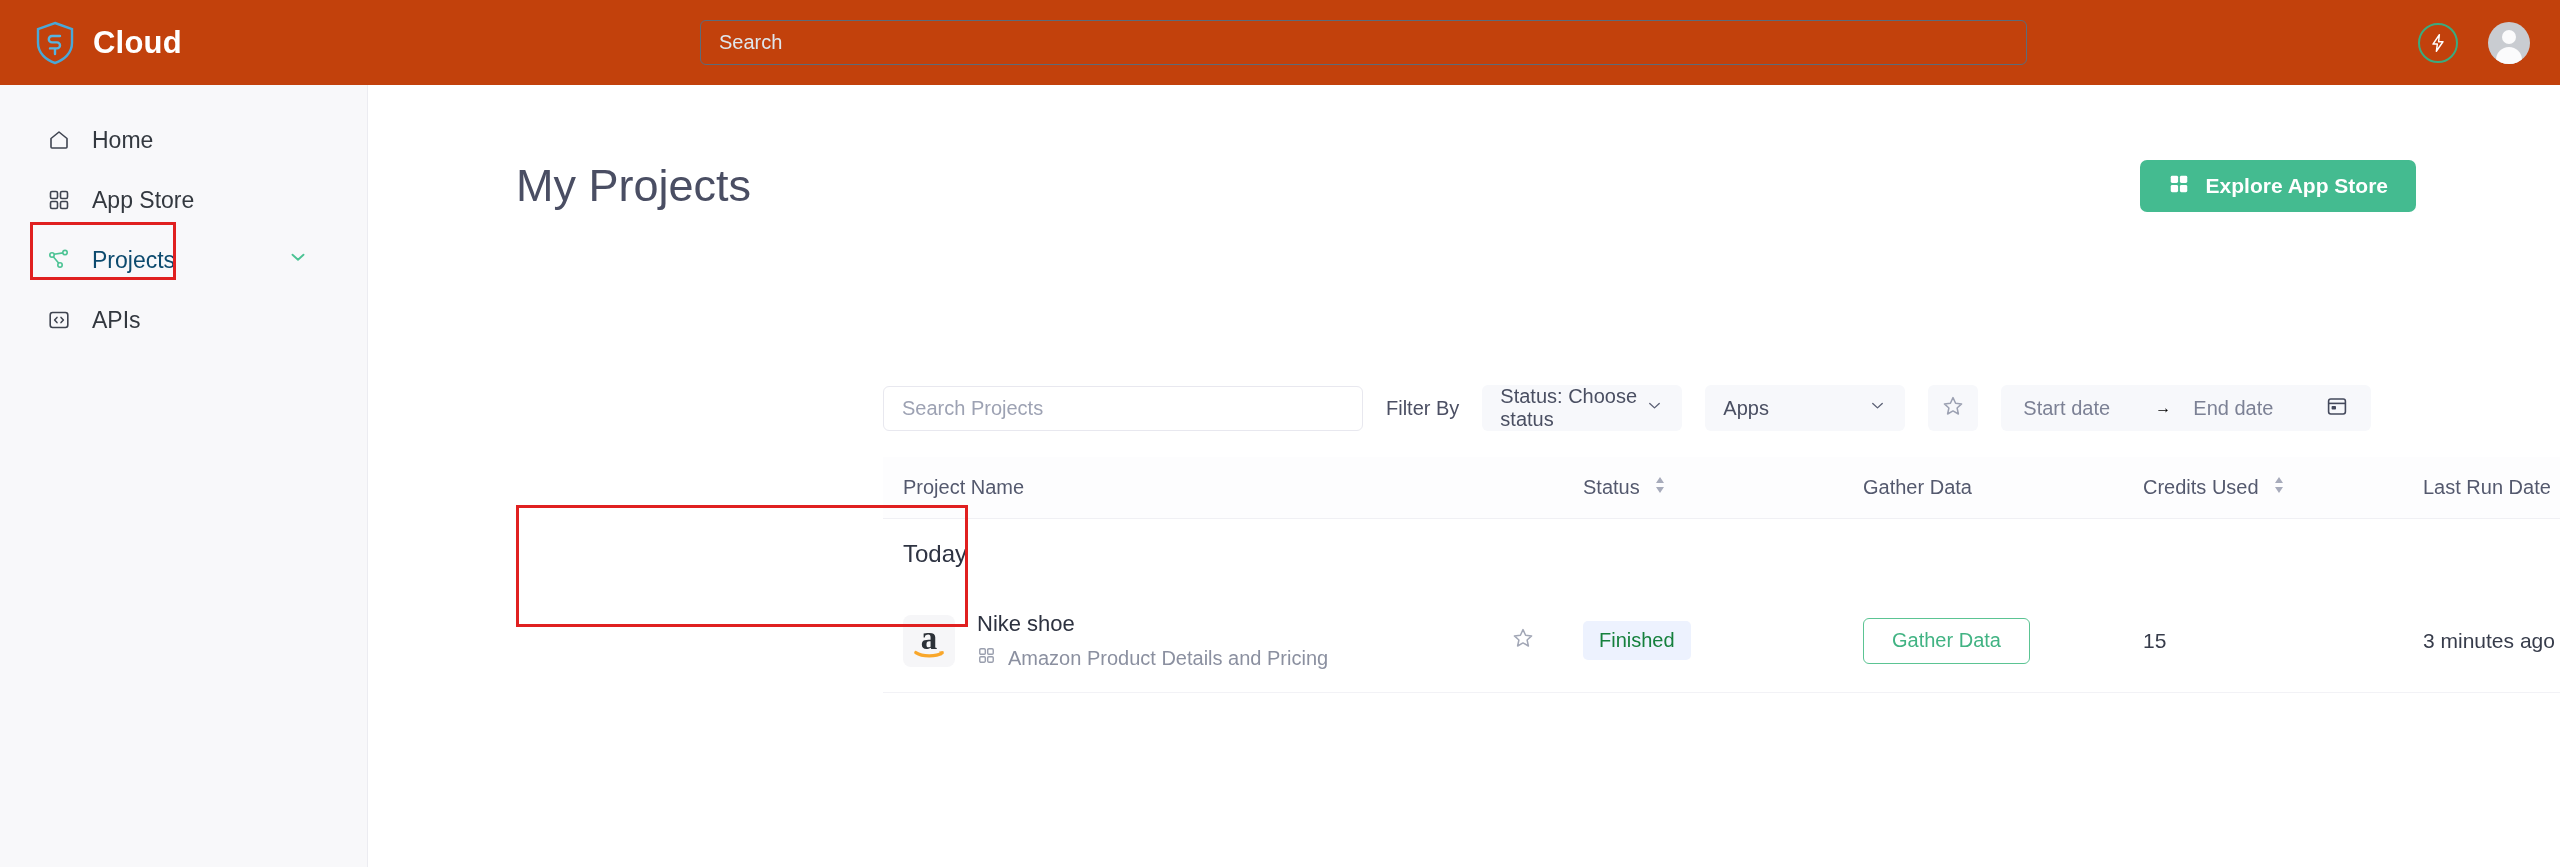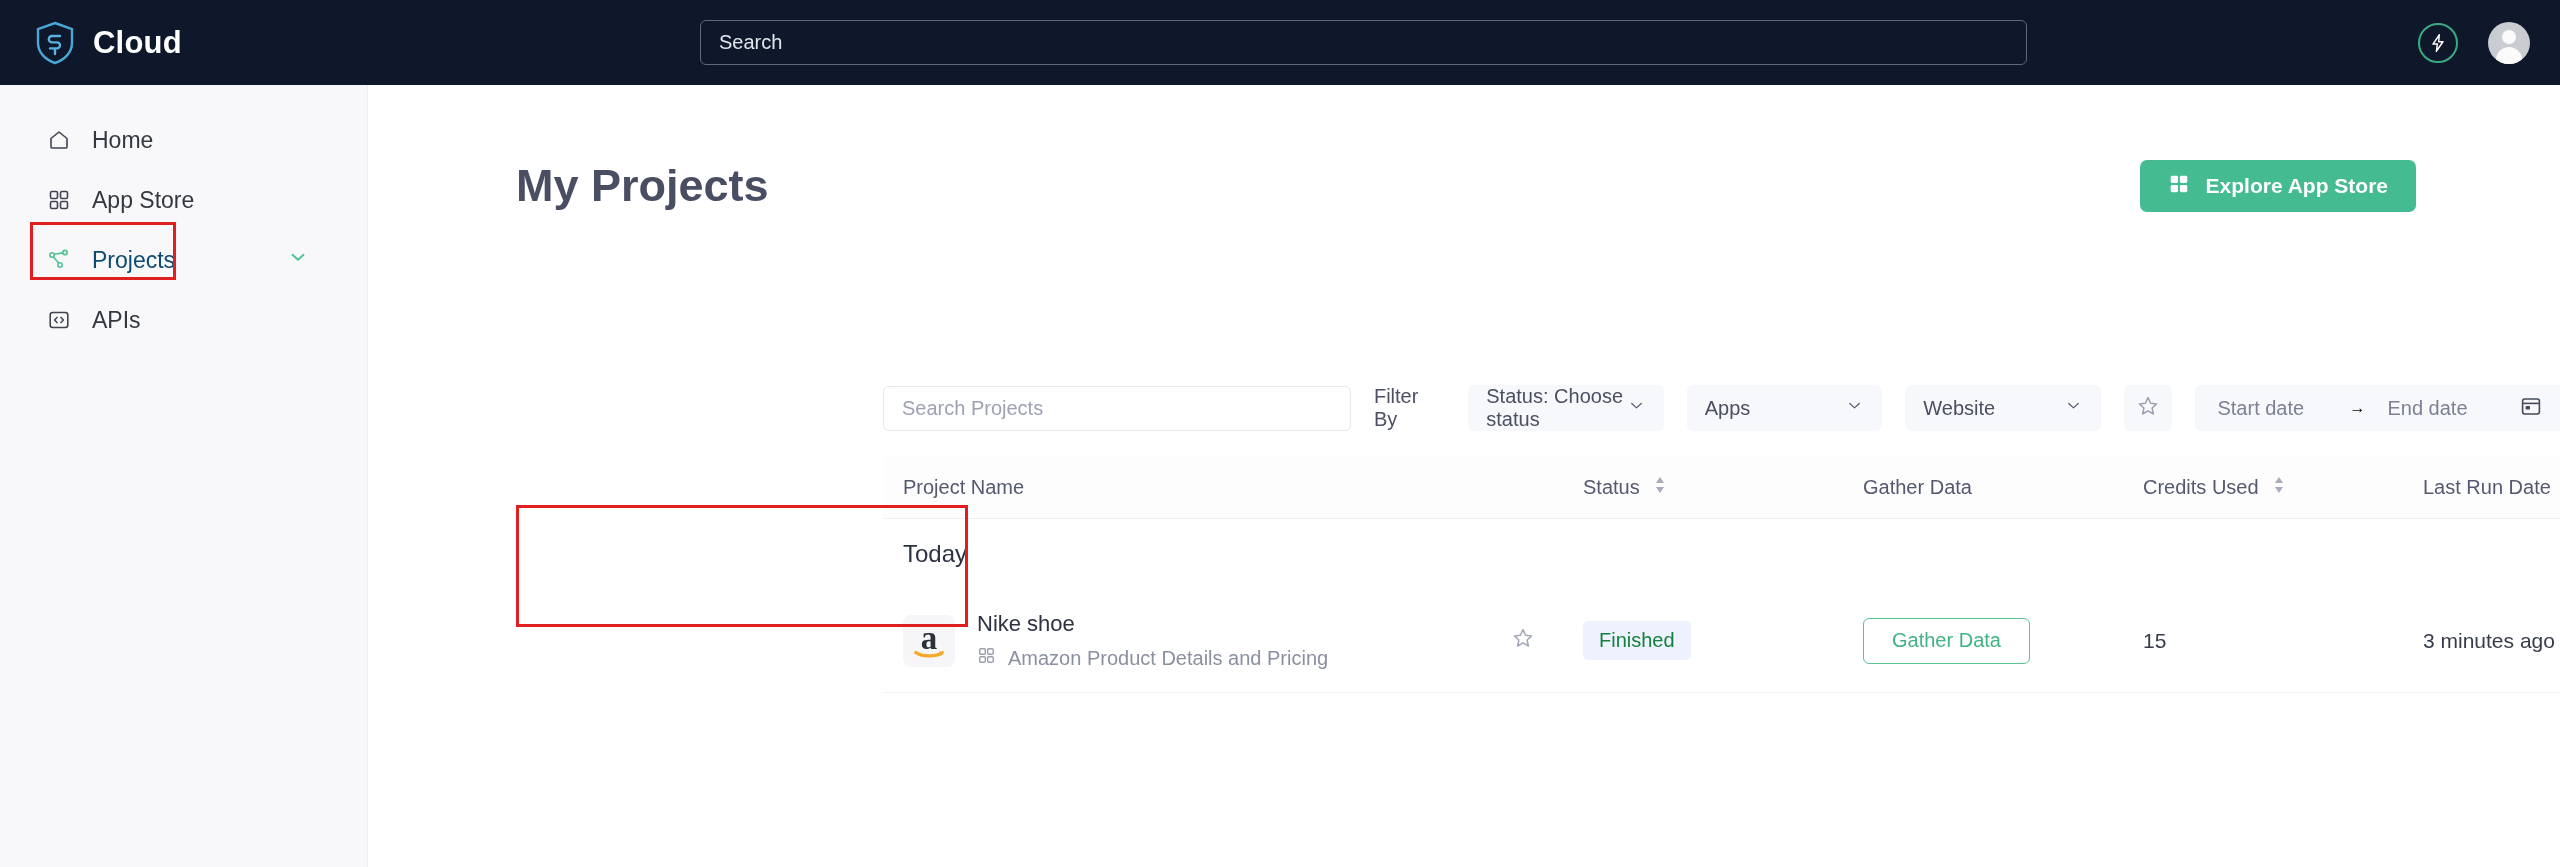--- a/index.html
+++ b/index.html
@@ -7,21 +7,21 @@
     width: 2560px; height: 867px;
     font-family: "Liberation Sans", sans-serif;
     background: #ffffff;
     overflow: hidden;
   }
 
   
   .topbar {
     position: absolute; top: 0; left: 0;
     width: 2560px; height: 85px;
-    background: #0f172a;
+    background: #c2410c;
     display: flex; align-items: center;
   }
   .brand { display: flex; align-items: center; gap: 18px; margin-left: 35px; width: 300px; }
   .brand-logo { width: 40px; height: 44px; flex: none; }
   .brand-name {
     color: #ffffff; font-size: 31px; font-weight: 700; letter-spacing: .2px;
   }
   .header-search {
     position: absolute; left: 700px; top: 20px;
     width: 1327px; height: 45px;
@@ -91,21 +91,21 @@
 
   
   .main {
     position: absolute; left: 368px; top: 85px;
     width: 2192px; height: 782px; background: #ffffff;
   }
   .page-head {
     position: absolute; left: 148px; top: 75px;
     width: 1900px; display: flex; align-items: center; justify-content: space-between;
   }
-  .page-title { font-size: 45px; color: #4a4e63; font-weight: 700; }
+  .page-title { font-size: 45px; color: #4a4e63; font-weight: 400; }
   .explore-btn {
     display: flex; align-items: center; gap: 16px;
     background: #44bb90; color: #ffffff;
     border: none; border-radius: 7px;
     height: 52px; padding: 0 28px;
     font-size: 21px; font-family: "Liberation Sans", sans-serif;
     font-weight: 600; cursor: pointer;
   }
 
   
@@ -316,28 +316,20 @@
 
     <div class="select" id="sel-apps">
       <span>Apps</span>
       <span>
         <svg viewBox="0 0 24 24" width="19" height="19" fill="none">
             <path d="M6 9.5 L12 15 L18 9.5" stroke="#5b6074" stroke-width="1.7" stroke-linecap="round" stroke-linejoin="round"></path>
           </svg>
       </span>
     </div>
 
-    <div class="select" id="sel-website">
-      <span>Website</span>
-      <span>
-        <svg viewBox="0 0 24 24" width="19" height="19" fill="none">
-            <path d="M6 9.5 L12 15 L18 9.5" stroke="#5b6074" stroke-width="1.7" stroke-linecap="round" stroke-linejoin="round"></path>
-          </svg>
-      </span>
-    </div>
 
     <div class="star-btn">
       <span>
         <svg viewBox="0 0 24 24" width="24" height="24" fill="none">
           <path d="M12 3.6 l2.6 5.6 6 .7 -4.5 4.1 1.3 6 -5.4-3.1 -5.4 3.1 1.3-6 -4.5-4.1 6-.7 Z" stroke="#9ca1b2" stroke-width="1.5" stroke-linejoin="round"></path>
         </svg>
       </span>
     </div>
 
     <div class="daterange">

